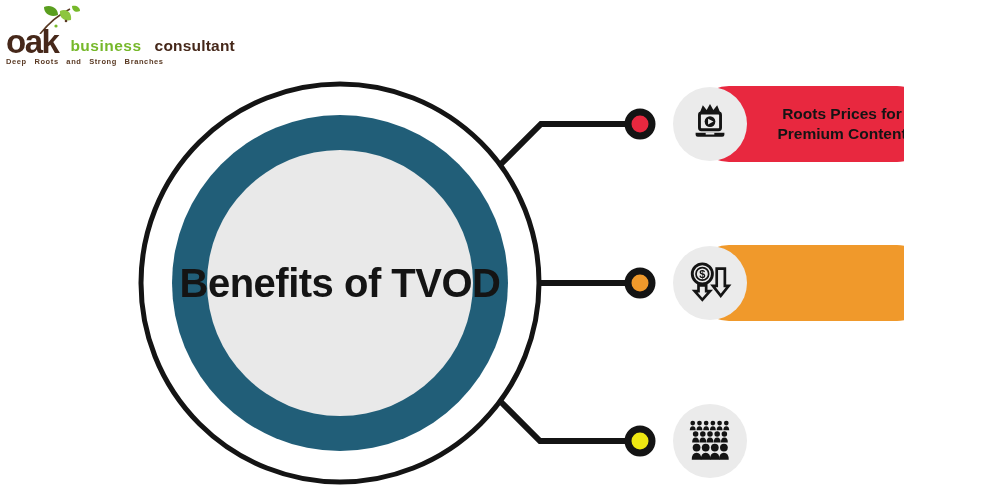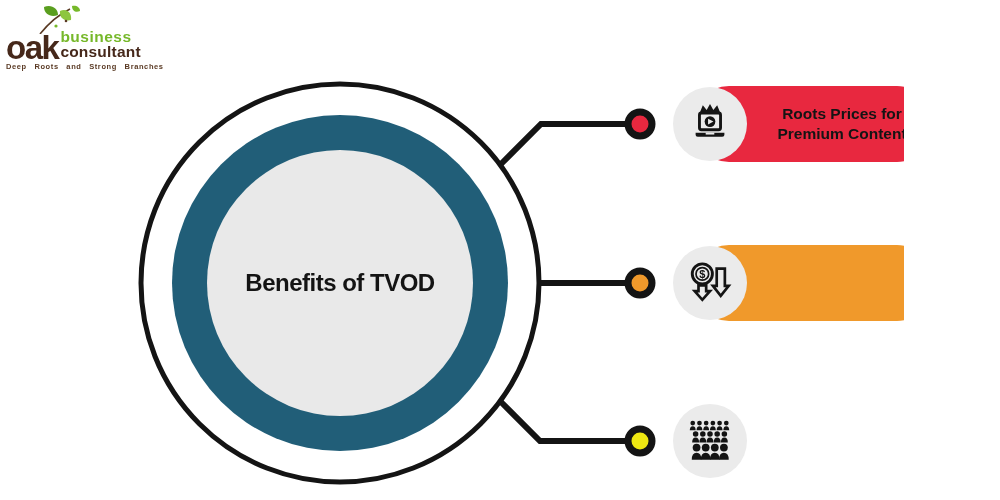--- a/index.html
+++ b/index.html
@@ -9,36 +9,36 @@
   }
 
   
   .logo{position:absolute;left:6px;top:6px;width:170px;}
   .logo-leaves{position:absolute;left:30px;top:-2px;}
   .logo-row{display:flex;align-items:flex-end;position:relative;padding-top:24px;}
   .logo-oak{
     font-size:33px;font-weight:800;color:#46281a;letter-spacing:-1.5px;
     line-height:0.72;text-transform:lowercase;
   }
-  .logo-stack{display:flex;flex-direction:column;margin-left:2px;}
+  .logo-stack{display:flex;flex-direction:row;margin-left:12px;gap:13px;}
   .logo-business{font-size:15.5px;font-weight:800;color:#76b82a;line-height:0.95;letter-spacing:0.5px;}
   .logo-consultant{font-size:15.5px;font-weight:700;color:#46281a;line-height:0.95;letter-spacing:0.2px;}
   .logo-tagline{
     margin-top:3px;font-size:7.5px;font-weight:700;color:#5a3a24;
     letter-spacing:0.6px;word-spacing:5px;white-space:nowrap;
   }
 
   
   .diagram{position:absolute;left:0;top:0;}
 
   
   .center-title{
     position:absolute;left:190px;top:258px;width:300px;height:50px;
     display:flex;align-items:center;justify-content:center;
-    font-size:24px;font-weight:700;color:#141414;letter-spacing:-0.5px;
+    font-size:40px;font-weight:700;color:#141414;letter-spacing:-0.5px;
     text-align:right;white-space:nowrap;
   }
 
   
   .pill{position:absolute;left:673px;width:262px;height:76px;}
   .pill1{top:86px;}
   .pill2{top:245px;}
   .pill3{top:403px;}
   .pill-bg{
     position:absolute;left:18px;right:0;top:0;bottom:0;

